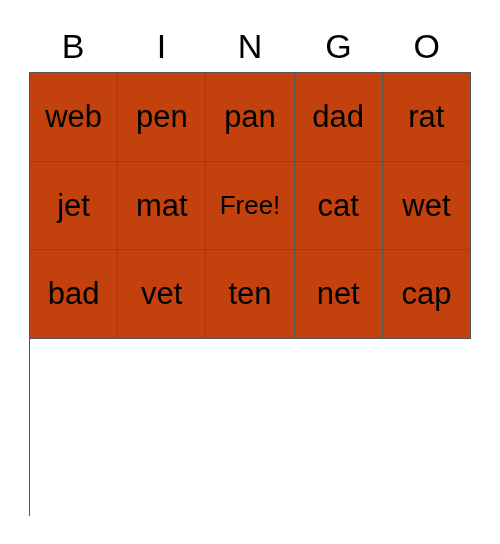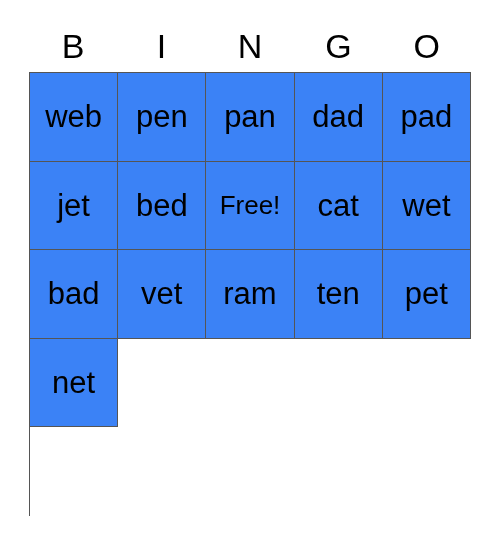--- a/index.html
+++ b/index.html
@@ -49,21 +49,21 @@
     background: #ffffff;
     box-sizing: content-box;
   }
   .cell {
     border-right: 1px solid #555555;
     border-bottom: 1px solid #555555;
     display: flex;
     align-items: center;
     justify-content: center;
     overflow: hidden;
-    background: #3b82f6;
+    background: #c2410c;
   }
   .cell-text {
     font-size: 31px;
     line-height: 1;
     white-space: nowrap;
     color: #000000;
   }
   .cell.free .cell-text {
     font-size: 26px;
   }
@@ -90,53 +90,50 @@
         <span class="cell-text">pen</span>
       </div>
     <div class="cell">
         <span class="cell-text">pan</span>
       </div>
 
     <div class="cell">
         <span class="cell-text">dad</span>
       </div>
     <div class="cell">
-        <span class="cell-text">pad</span>
+        <span class="cell-text">rat</span>
       </div>
     <div class="cell">
         <span class="cell-text">jet</span>
       </div>
+    <div class="cell">
+        <span class="cell-text">mat</span>
+      </div>
 
-    <div class="cell">
-        <span class="cell-text">bed</span>
-      </div>
     <div class="cell free">
         <span class="cell-text">Free!</span>
       </div>
     <div class="cell">
         <span class="cell-text">cat</span>
       </div>
     <div class="cell">
         <span class="cell-text">wet</span>
       </div>
 
     <div class="cell">
         <span class="cell-text">bad</span>
       </div>
     <div class="cell">
         <span class="cell-text">vet</span>
       </div>
-    <div class="cell">
-        <span class="cell-text">ram</span>
-      </div>
 
     <div class="cell">
         <span class="cell-text">ten</span>
       </div>
     <div class="cell">
-        <span class="cell-text">pet</span>
+        <span class="cell-text">net</span>
       </div>
     <div class="cell">
-        <span class="cell-text">net</span>
+        <span class="cell-text">cap</span>
       </div>
 
   </div>
 </div>
 
 </body></html>

